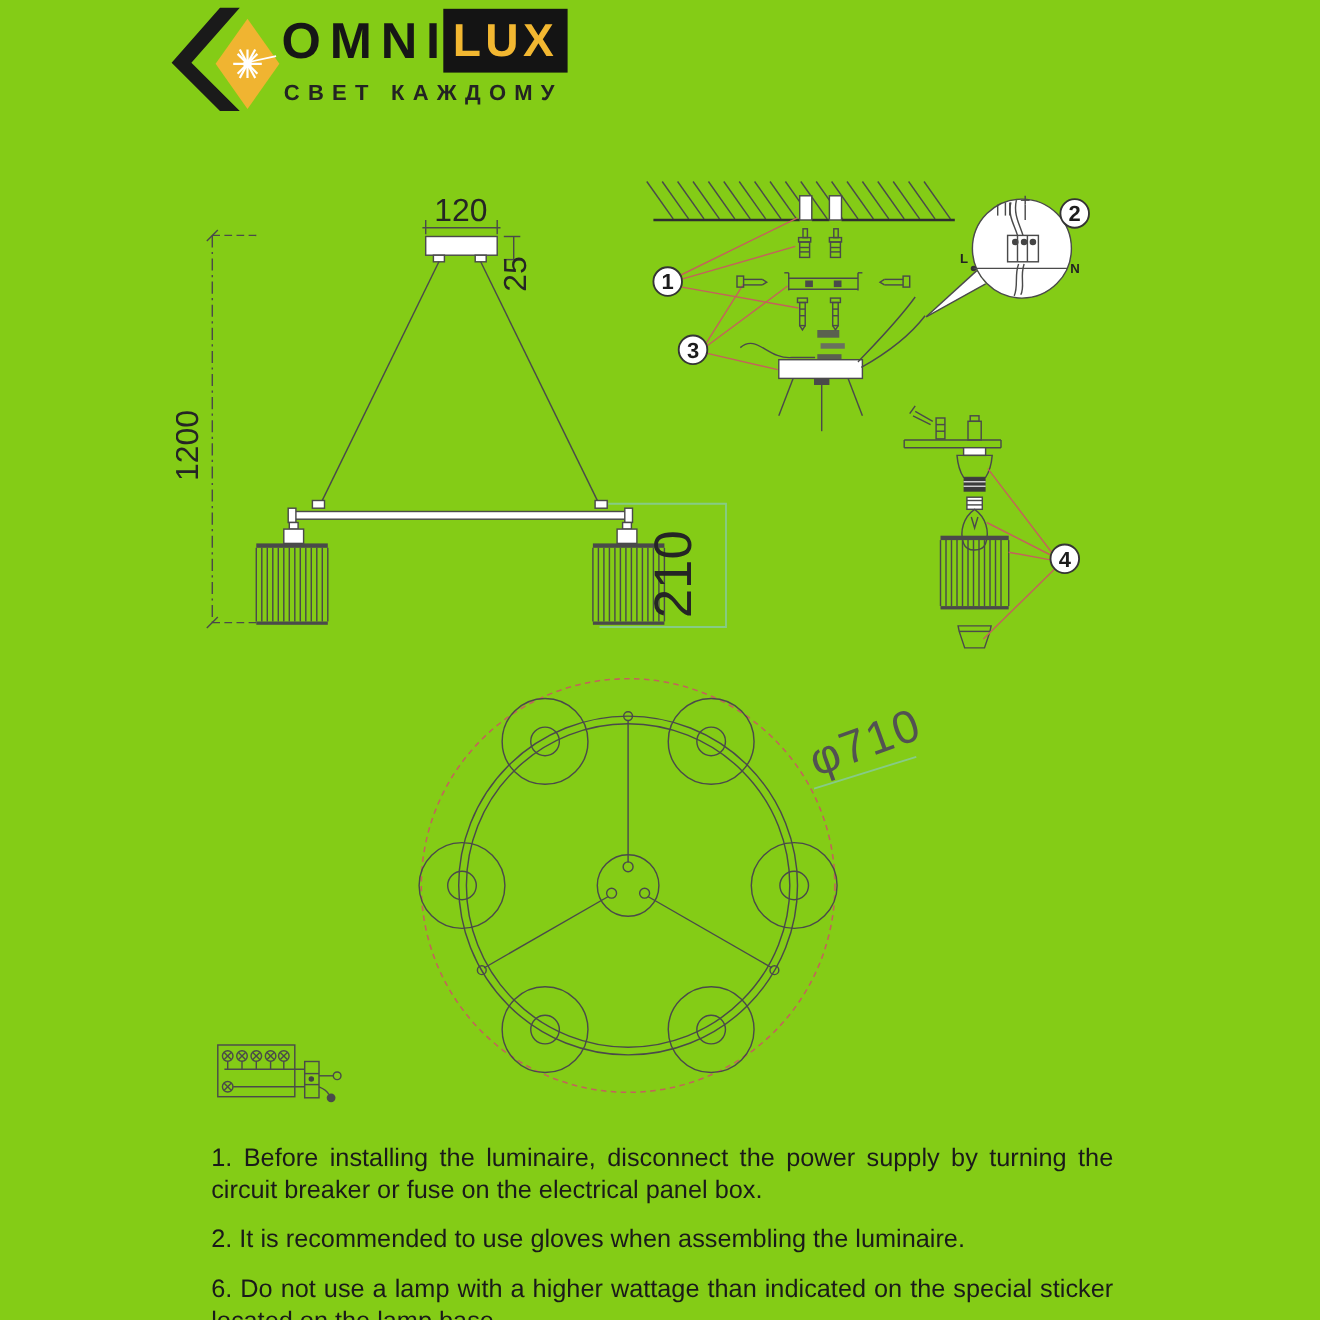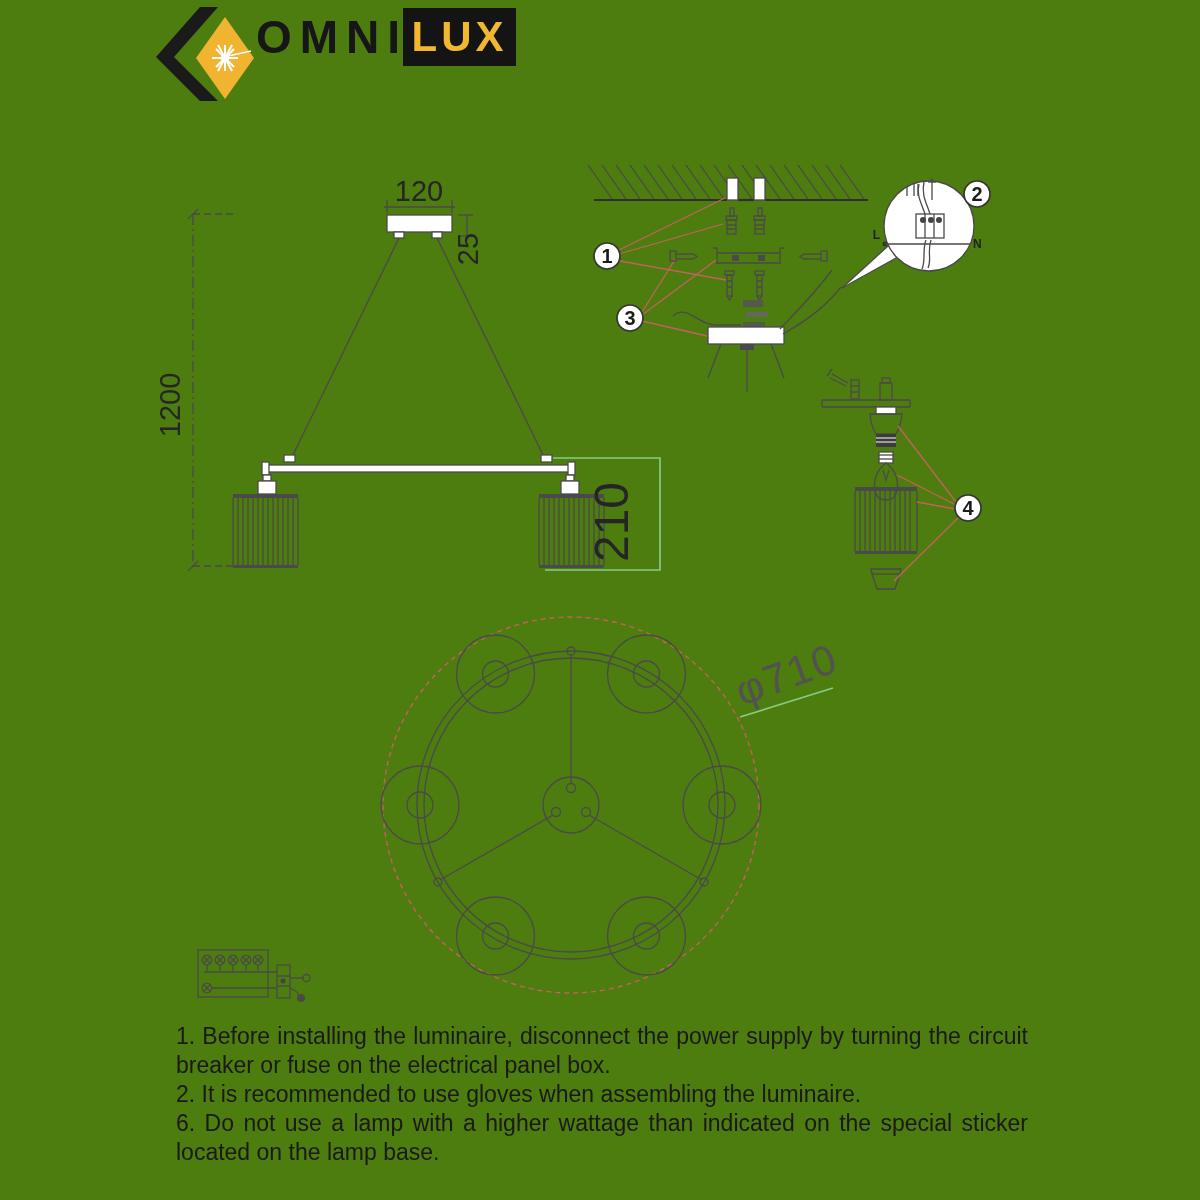--- a/index.html
+++ b/index.html
@@ -1,16 +1,16 @@
 <!DOCTYPE html>
 <html><head>
 <meta charset="utf-8">
 <style>
   html,body{margin:0;padding:0;background:#ffffff;}
-  .page{position:relative;width:1200px;height:1200px;background:#4d7c0f;overflow:hidden;
+  .page{position:relative;width:1200px;height:1200px;background:#84cc16;overflow:hidden;
         font-family:"Liberation Sans",sans-serif;}
   .abs{position:absolute;}
   
   .brand-word{left:256px;top:10px;font-size:46px;font-weight:700;letter-spacing:8px;color:#161616;}
   .lux-box{left:403px;top:8px;width:113px;height:58px;background:#141414;display:flex;
            align-items:center;justify-content:center;}
   .lux-text{font-size:42px;font-weight:700;letter-spacing:4px;color:#f2b731;}
   .tagline{left:258px;top:74px;font-size:20px;font-weight:700;letter-spacing:7.5px;color:#232323;}
   .model{left:580px;top:26px;width:420px;text-align:center;font-size:47px;font-weight:700;color:#111;}
   
@@ -23,21 +23,21 @@
   .dim{fill:#252525;font-family:"Liberation Sans",sans-serif;font-size:29px;}
   .dimbig{fill:#252525;font-family:"Liberation Sans",sans-serif;font-size:48px;}
   .phitxt{fill:#525252;font-family:"Liberation Sans",sans-serif;font-size:42px;letter-spacing:2px;}
   .co circle{fill:#fff;stroke:#343434;stroke-width:1.7;}
   .co text{font-family:"Liberation Sans",sans-serif;font-weight:700;font-size:20px;fill:#1c1c1c;
            text-anchor:middle;}
   .lnlab{font-family:"Liberation Sans",sans-serif;font-weight:700;font-size:12px;fill:#222;}
   
   .instructions{left:176px;top:1022px;width:852px;color:#1a1a1a;font-size:23px;line-height:1.26;
                 text-align:justify;}
-  .instructions p{margin:0;}
+  .instructions p{margin:16px;}
 </style>
 </head>
 <body>
 
 <div class="page">
 
   <svg class="abs" style="left:150px;top:5px;" width="110" height="100" viewBox="0 0 110 100">
     <polygon points="50,2 68,2 24,52 68,96 50,96 6,52" fill="#1a1a1a"></polygon>
     <polygon points="75,12 104,53 75,94 46,53" fill="#f0b431"></polygon>
     <g stroke="#ffffff" stroke-width="2">
@@ -48,20 +48,21 @@
       <line x1="68" y1="40" x2="82" y2="66"></line>
       <line x1="68" y1="66" x2="82" y2="40"></line>
       <line x1="78" y1="51" x2="101" y2="46" stroke-width="1.5"></line>
       <circle cx="75" cy="53" r="4" fill="#ffffff" stroke="none"></circle>
     </g>
   </svg>
   <div class="abs brand-word">OMNI</div>
   <div class="abs lux-box">
     <span class="lux-text">LUX</span>
   </div>
+  <div class="abs tagline">СВЕТ КАЖДОМУ</div>
 
   <svg class="abs" style="left:160px;top:170px;" width="520" height="430" viewBox="0 0 520 430">
 
     <g>
       <line class="ln" x1="33" y1="44" x2="33" y2="396" stroke-dasharray="11 4 2 4"></line>
       <line class="ln" x1="33" y1="44" x2="74" y2="44" stroke-dasharray="7 4"></line>
       <line class="ln" x1="33" y1="396" x2="74" y2="396" stroke-dasharray="7 4"></line>
       <line class="ln" x1="28" y1="49" x2="38" y2="39"></line>
       <line class="ln" x1="28" y1="401" x2="38" y2="391"></line>
       <text class="dim" x="20" y="235" text-anchor="middle" transform="rotate(-90 20 235)">1200</text>

